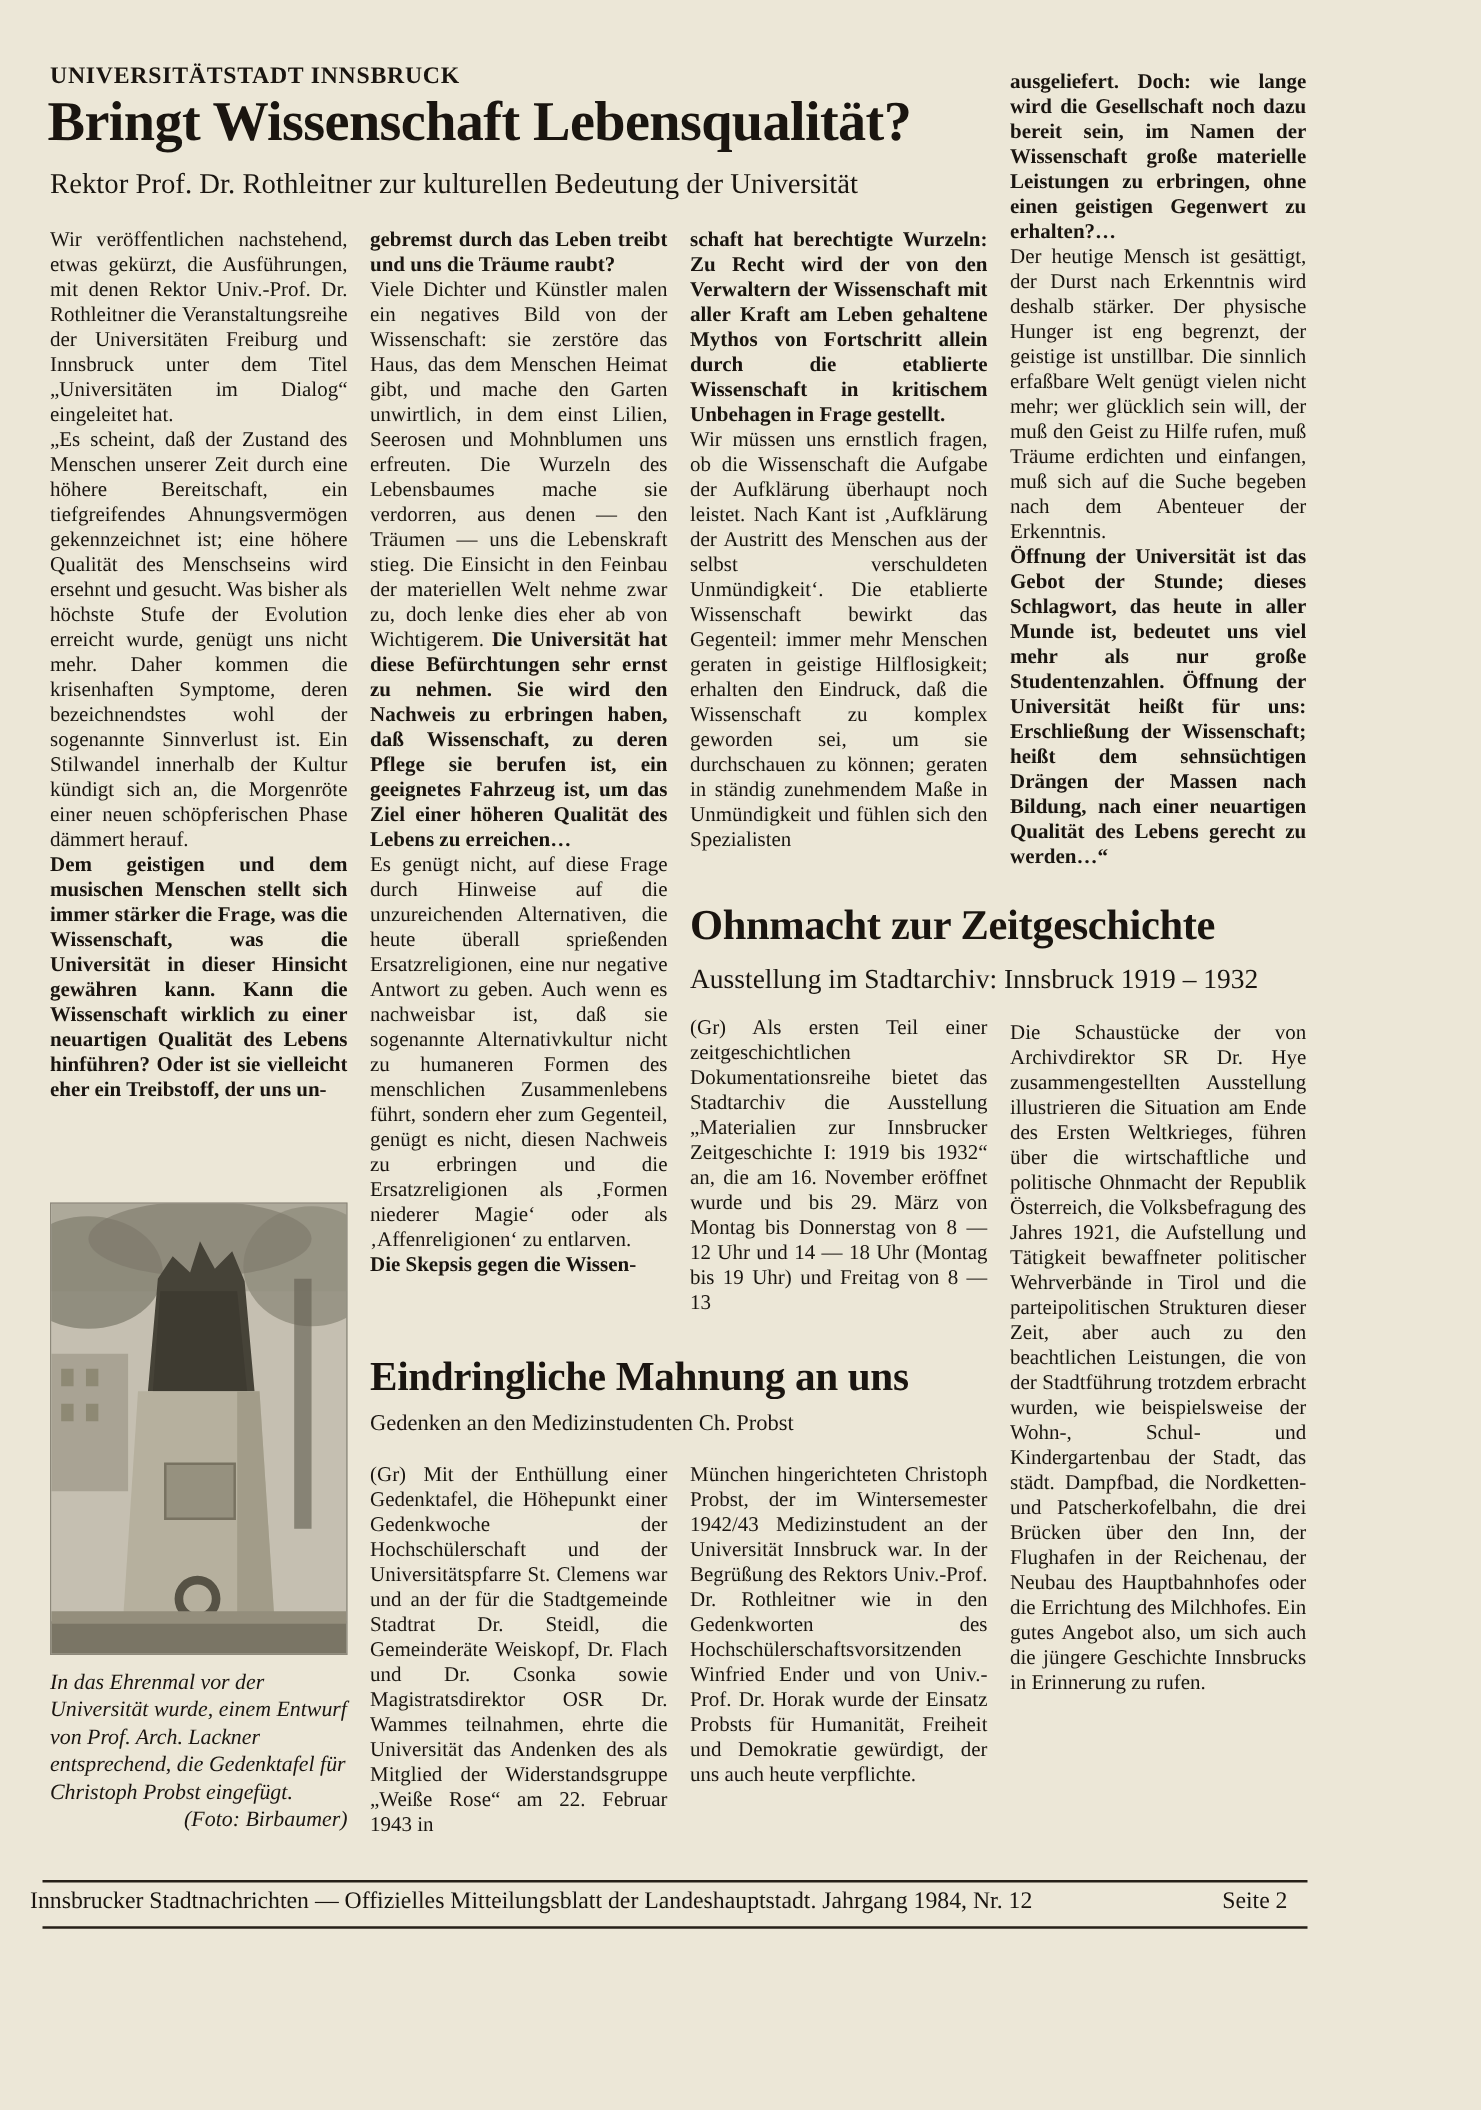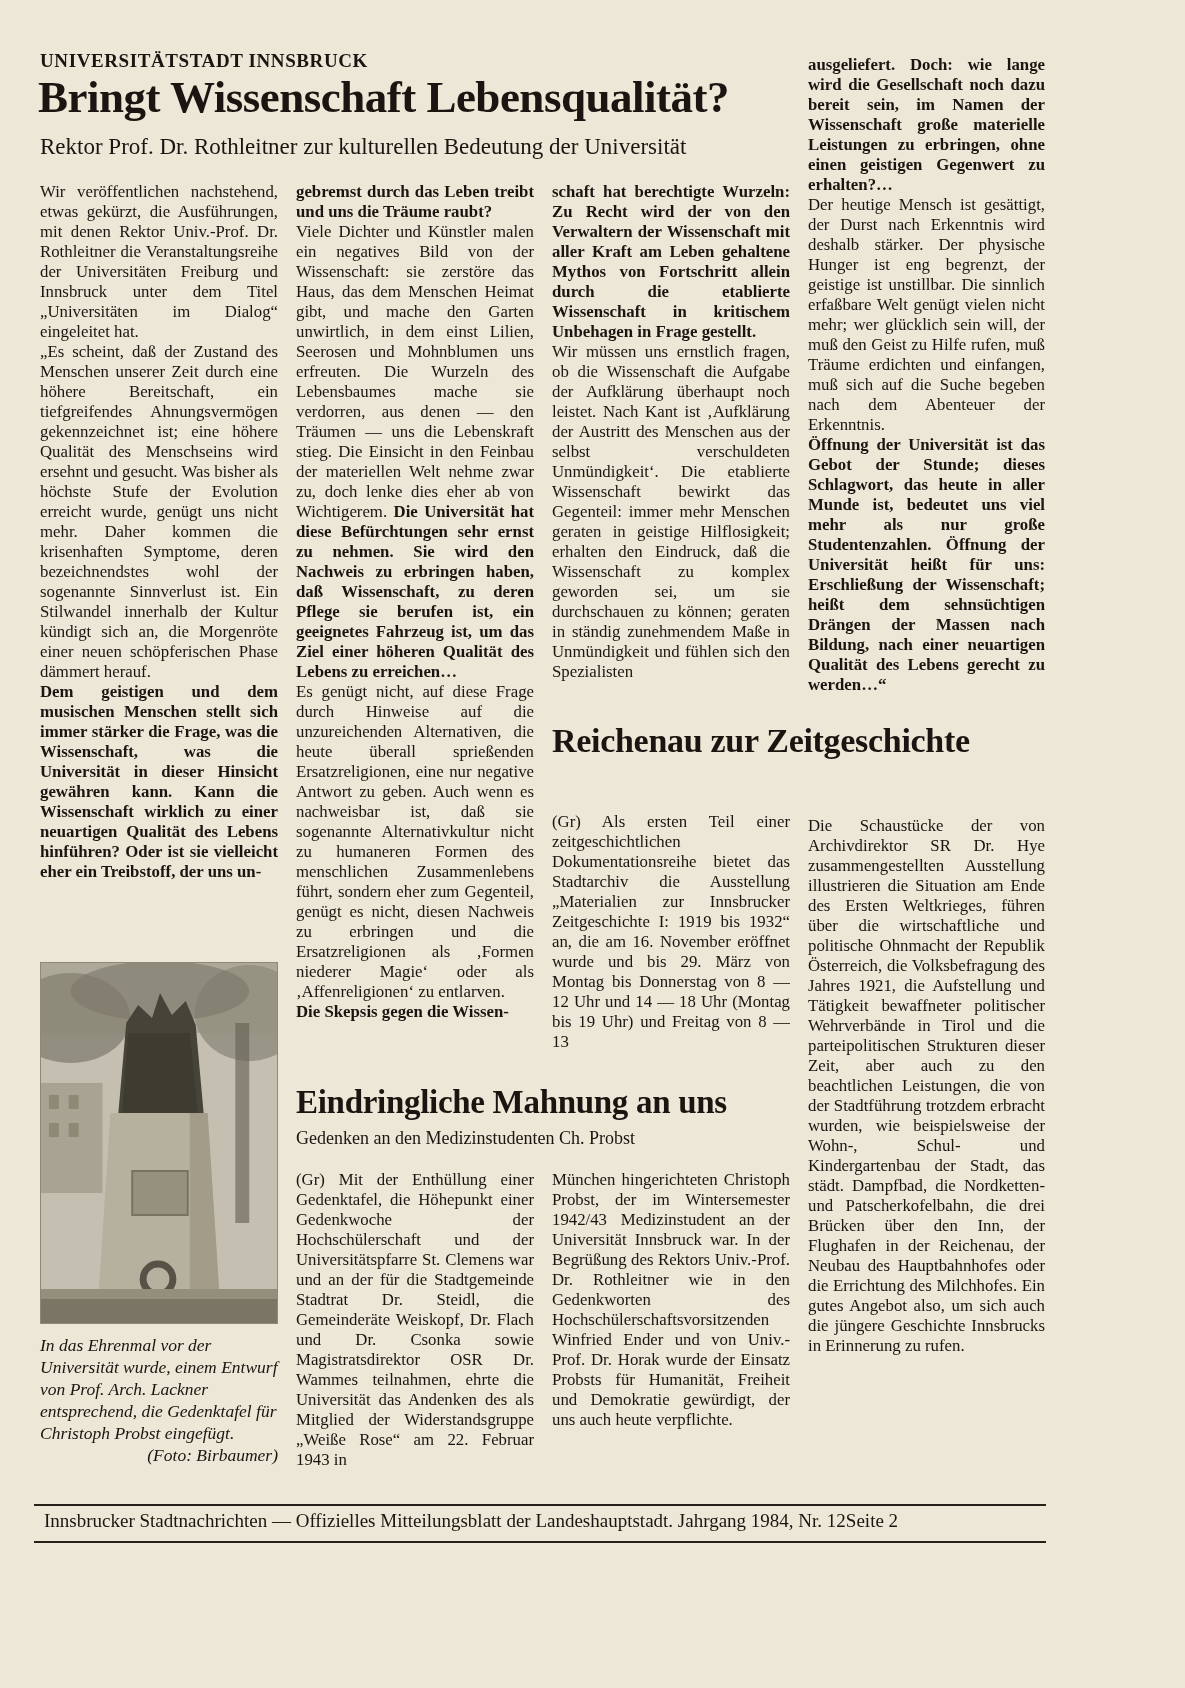--- a/index.html
+++ b/index.html
@@ -28,21 +28,21 @@
   .a3head{left:296px;top:1084px;width:498px;font-size:33px;font-weight:bold;letter-spacing:-.3px;}
   .a3sub{left:296px;top:1128px;width:498px;font-size:18px;}
   .a3c1{left:296px;top:1170px;width:238px;height:332px;}
   .a3c2{left:552px;top:1170px;width:238px;height:332px;}
   .photo{left:40px;top:962px;width:238px;height:362px;border:1px solid #8d887a;box-sizing:border-box;background:#bdbab0;}
   .photo svg{display:block;width:100%;height:100%;}
   .caption{left:40px;top:1334px;width:238px;font-style:italic;font-size:17.5px;line-height:22px;text-align:left;}
   .credit{text-align:right;}
   .frule{left:34px;width:1012px;border-top:2px solid #262018;height:0;}
   .fr1{top:1504px;} .fr2{top:1541px;}
-  .ftext{left:44px;top:1510px;width:1006px;font-size:19px;display:flex;justify-content:flex-start;}
+  .ftext{left:24px;top:1510px;width:1006px;font-size:19px;display:flex;justify-content:space-between;}
 </style>
 </head>
 <body>
 
 <div class="page">
 
   <div class="abs kicker">UNIVERSITÄTSTADT INNSBRUCK</div>
   <h1 class="abs h1" style="margin:0">Bringt Wissenschaft Lebensqualität?</h1>
   <div class="abs sub1">Rektor Prof. Dr. Rothleitner zur kulturellen Bedeutung der Universität</div>
 
@@ -93,21 +93,22 @@
       <rect x="0" y="326" width="238" height="10" fill="#8b8778"></rect>
       <rect x="0" y="0" width="238" height="360" fill="#d8c9a0" opacity="0.12"></rect>
     </svg>
   </figure>
 
   <div class="abs caption">
     <span>In das Ehrenmal vor der Universität wurde, einem Entwurf von Prof. Arch. Lackner entsprechend, die Gedenktafel für Christoph Probst eingefügt.</span>
     <div class="credit">(Foto: Birbaumer)</div>
   </div>
 
-  <div class="abs a2head">Reichenau zur Zeitgeschichte</div>
+  <div class="abs a2head">Ohnmacht zur Zeitgeschichte</div>
+  <div class="abs a2sub">Ausstellung im Stadtarchiv: Innsbruck 1919 – 1932</div>
   <div class="col a2c1">
     <p>(Gr) Als ersten Teil einer zeitgeschichtlichen Dokumentationsreihe bietet das Stadtarchiv die Ausstellung „Materialien zur Innsbrucker Zeitgeschichte I: 1919 bis 1932“ an, die am 16. November eröffnet wurde und bis 29. März von Montag bis Donnerstag von 8 — 12 Uhr und 14 — 18 Uhr (Montag bis 19 Uhr) und Freitag von 8 — 13</p>
   </div>
   <div class="col a2c2">
     <p class="sp">Die Schaustücke der von Archivdirektor SR Dr. Hye zusammengestellten Ausstellung illustrieren die Situation am Ende des Ersten Weltkrieges, führen über die wirtschaftliche und politische Ohnmacht der Republik Österreich, die Volksbefragung des Jahres 1921, die Aufstellung und Tätigkeit bewaffneter politischer Wehrverbände in Tirol und die parteipolitischen Strukturen dieser Zeit, aber auch zu den beachtlichen Leistungen, die von der Stadtführung trotzdem erbracht wurden, wie beispielsweise der Wohn-, Schul- und Kindergartenbau der Stadt, das städt. Dampfbad, die Nordketten- und Patscherkofelbahn, die drei Brücken über den Inn, der Flughafen in der Reichenau, der Neubau des Hauptbahnhofes oder die Errichtung des Milchhofes. Ein gutes Angebot also, um sich auch die jüngere Geschichte Innsbrucks in Erinnerung zu rufen.</p>
   </div>
 
   <div class="abs a3head">Eindringliche Mahnung an uns</div>
   <div class="abs a3sub">Gedenken an den Medizinstudenten Ch. Probst</div>
   <div class="col a3c1">

